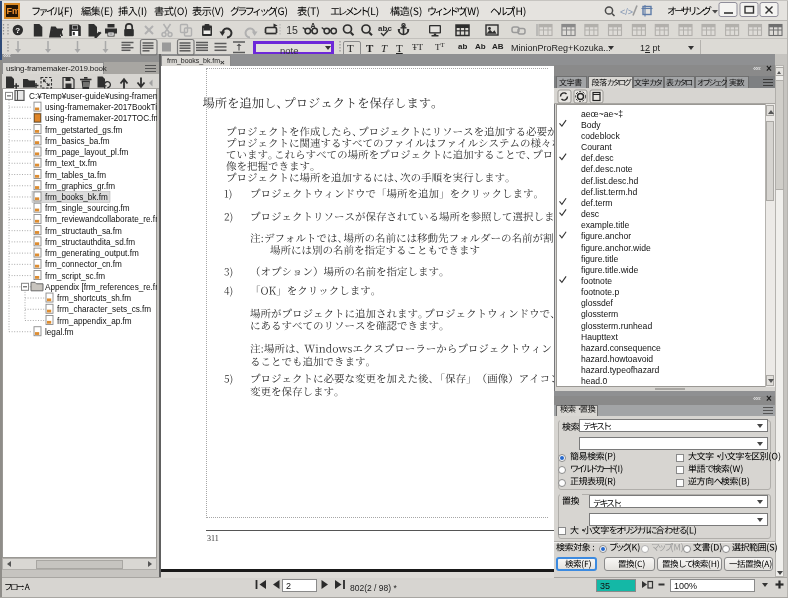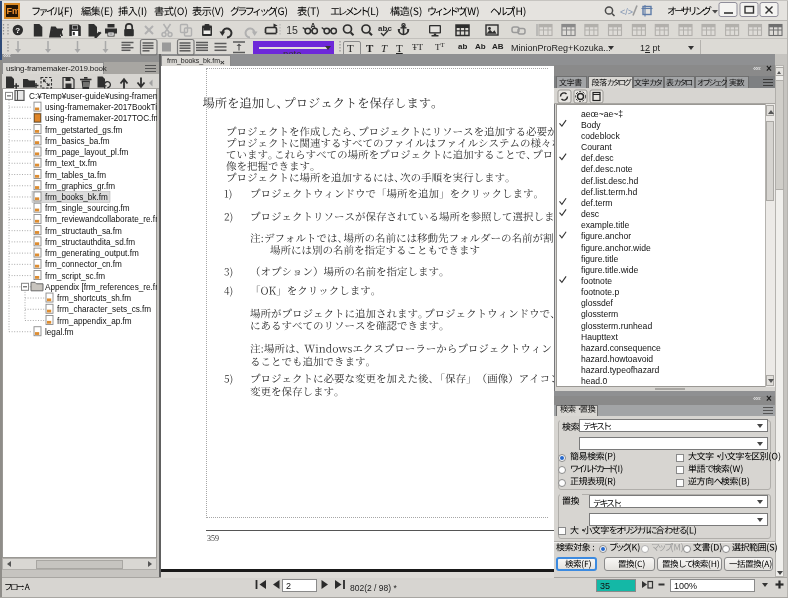--- a/index.html
+++ b/index.html
@@ -241,21 +241,21 @@
         <path id="qex" d="M267 -90C289 -90 302 -104 355 -114C414 -126 533 -141 618 -141C693 -141 736 -132 766 -132C794 -132 805 -138 805 -154C805 -175 779 -196 745 -201C766 -317 787 -440 797 -485C803 -512 828 -521 828 -542C828 -567 761 -614 735 -614C716 -614 709 -594 674 -590C612 -582 330 -554 279 -554C244 -554 228 -586 208 -610L188 -603C188 -588 192 -562 197 -550C205 -525 251 -477 278 -477C296 -477 319 -494 342 -499C413 -513 673 -543 716 -543C724 -543 727 -540 726 -532C722 -475 701 -321 684 -201C574 -193 309 -165 270 -165C231 -165 206 -198 184 -224L165 -213C166 -201 173 -172 182 -156C195 -130 239 -90 267 -90Z"></path>
       </defs>
     </svg>
 <div style="position:absolute;left:0px;top:0px;width:788px;height:598px;background:#dcdad5"></div>
     <div style="position:absolute;left:0px;top:0px;width:788px;height:21px;background:#e5e3df;border-bottom:1px solid #b8b6b2"></div>
     <div style="position:absolute;left:4px;top:3px;width:15.5px;height:15.5px;background:#241505;border:2px solid #d98a26">
       <span style="position:absolute;left:0.5px;top:0.5px;font:bold 9px 'Liberation Sans';color:#ef9130">Fm</span>
     </div>
     <div style="position:absolute;left:0px;top:21px;width:788px;height:18px;background:#dcdad5;border-bottom:1px solid #c2c0bc"></div>
     <div style="position:absolute;left:0px;top:39px;width:788px;height:15.5px;background:#dcdad5;border-bottom:1px solid #8e8c88"></div>
-    <div style="position:absolute;left:253px;top:40.5px;width:81px;height:14px;background:#e2e0dc;border:6px solid #6d28d9">
+    <div style="position:absolute;left:253px;top:40.5px;width:81px;height:14px;background:#e2e0dc;border:3px solid #6d28d9">
       <span style="position:absolute;left:24px;top:1px;font:9.5px 'Liberation Sans';color:#333">note</span>
     </div>
     <div style="position:absolute;left:325px;top:46px;width:0px;height:0px;">
       <div style="width:0;height:0;border:3.5px solid transparent;border-top:4.5px solid #333"></div>
     </div>
     <div style="position:absolute;left:347px;top:42px;width:16px;height:13px;font:normal 11px 'Liberation Serif';color:#222;text-decoration:none;font-style:normal">T</div>
     <div style="position:absolute;left:366px;top:42px;width:16px;height:13px;font:bold 11px 'Liberation Serif';color:#222;text-decoration:none;font-style:normal">T</div>
     <div style="position:absolute;left:381px;top:42px;width:16px;height:13px;font:normal 11px 'Liberation Serif';color:#222;text-decoration:none;font-style:italic">T</div>
     <div style="position:absolute;left:396px;top:42px;width:16px;height:13px;font:normal 11px 'Liberation Serif';color:#222;text-decoration:underline;font-style:normal">T</div>
     <div style="position:absolute;left:412px;top:42px;width:16px;height:13px;font:normal 9px 'Liberation Serif';color:#222;text-decoration:none;font-style:normal">ŦT</div>
@@ -782,21 +782,21 @@
           <use href="#qct" x="4000"></use>
           <use href="#qck" x="5000"></use>
           <use href="#qcu" x="6000"></use>
           <use href="#qcv" x="7000"></use>
           <use href="#qcw" x="8000"></use>
         </g>
       </svg>
     </div>
     <div style="position:absolute;left:206px;top:68px;width:342px;height:450px;border-left:1px dotted #a6a6a6;border-top:1px dotted #a6a6a6;border-bottom:1px dotted #a6a6a6;z-index:5"></div>
     <div style="position:absolute;left:206px;top:529.5px;width:348px;height:1px;background:#555;z-index:5"></div>
-    <div style="position:absolute;left:207px;top:534px;width:30px;height:10px;font:8px 'Liberation Serif';color:#333;z-index:5">359</div>
+    <div style="position:absolute;left:207px;top:534px;width:30px;height:10px;font:8px 'Liberation Serif';color:#333;z-index:5">311</div>
     <div style="position:absolute;left:161px;top:568.5px;width:393px;height:3px;background:#1a1a1a;z-index:5"></div>
     <div style="position:absolute;left:161px;top:571.5px;width:393px;height:6px;background:#dedcd8;z-index:5"></div>
     <div style="position:absolute;left:0px;top:54px;width:159px;height:523px;background:#c6c4c0"></div>
     <div style="position:absolute;left:0px;top:54px;width:159px;height:8px;background:#919191">
       <span style="position:absolute;left:3px;top:-3px;font:8px 'Liberation Sans';color:#efefef;letter-spacing:-1px">««</span>
     </div>
     <div style="position:absolute;left:0px;top:62px;width:159px;height:12px;background:#a8a6a2"></div>
     <div style="position:absolute;left:2px;top:62px;width:102px;height:12px;background:#dad8d4;border:1px solid #8f8f8f;border-bottom:0">
       <span style="position:absolute;left:3px;top:1px;font:8px 'Liberation Sans';color:#222;letter-spacing:-0.15px;white-space:nowrap">using-framemaker-2019.book</span>
     </div>

